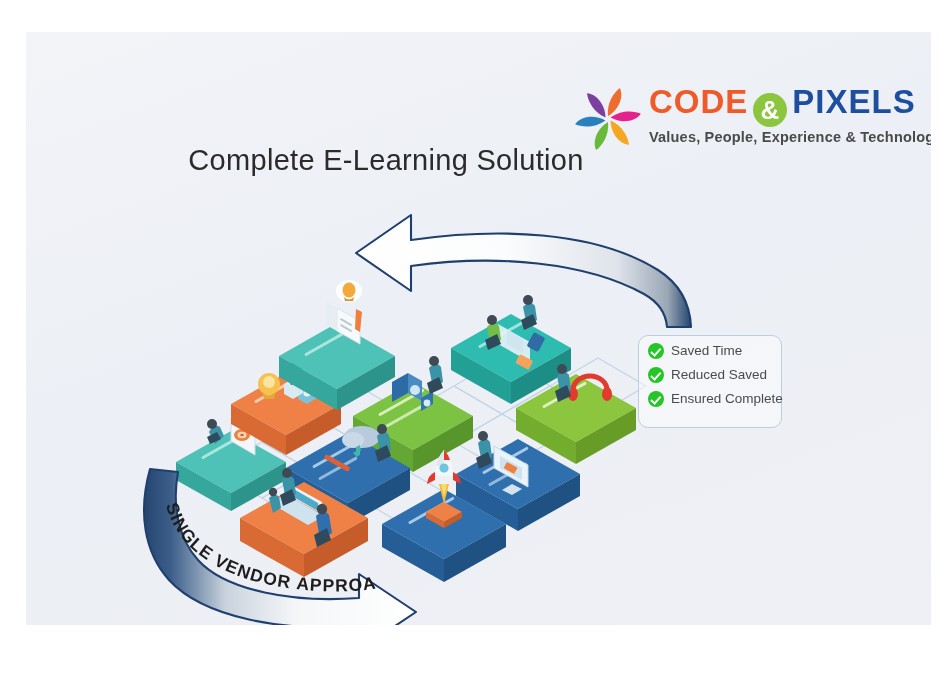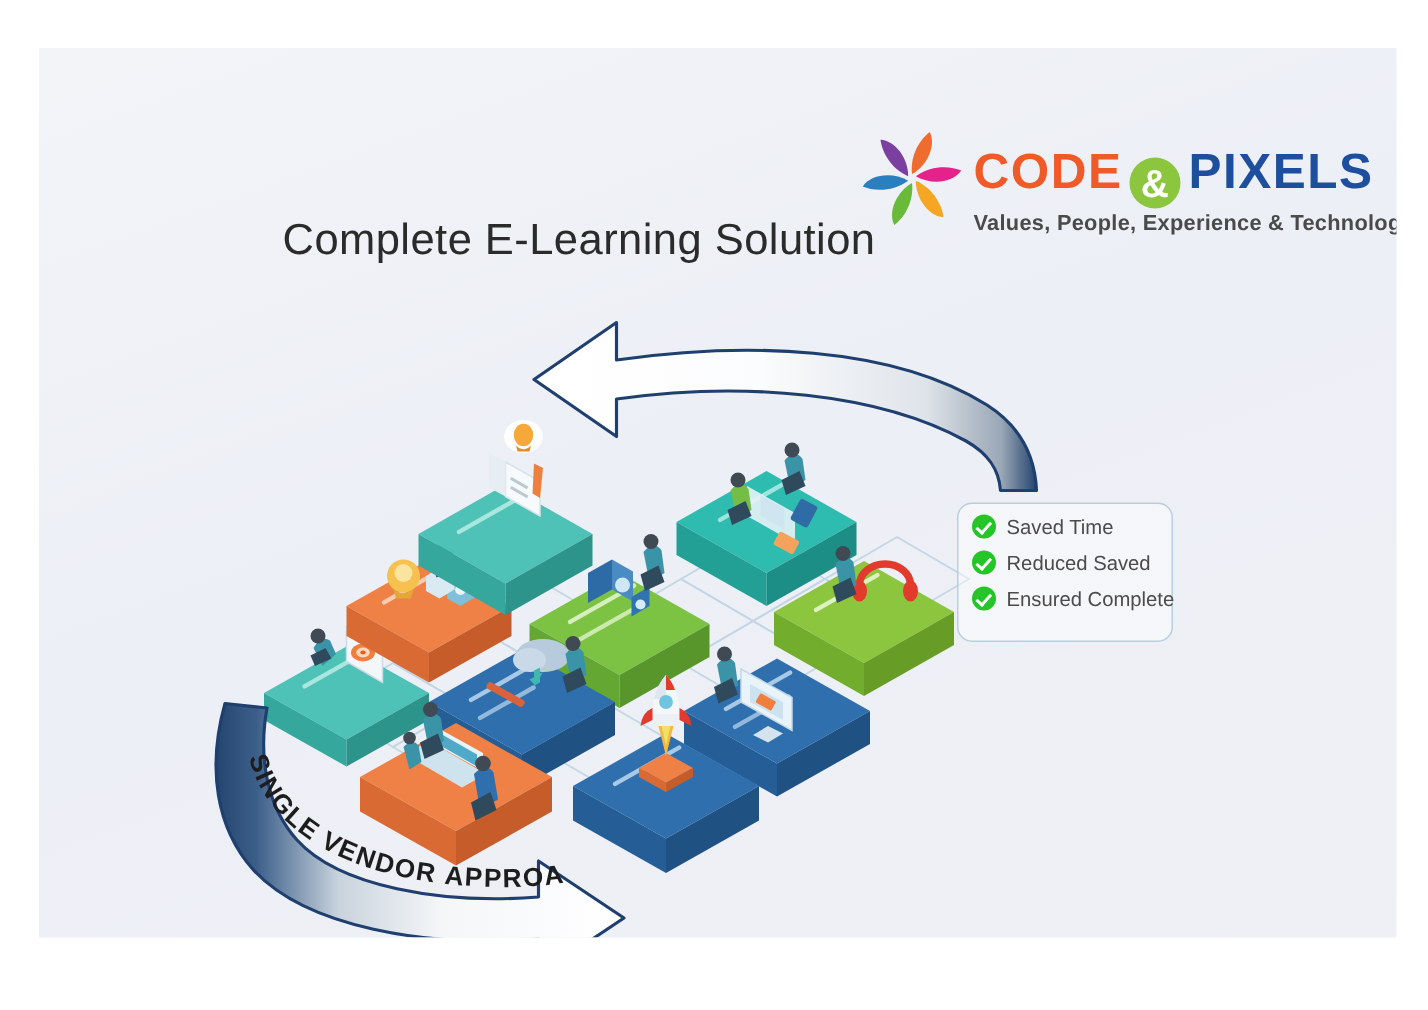--- a/index.html
+++ b/index.html
@@ -8,41 +8,41 @@
   #slide{
     position:absolute;left:26px;top:32px;width:905px;height:593px;
     background:linear-gradient(160deg,#f2f4f8 0%,#eceff5 45%,#eef0f5 100%);
     overflow:hidden;
   }
 
   
   #logo{position:absolute;left:545px;top:46px;width:370px;height:92px;}
   #pinwheel{position:absolute;left:0px;top:4px;width:74px;height:74px;}
   #logo-words{position:absolute;left:78px;top:4px;}
-  .logo-main{font-size:33px;font-weight:bold;letter-spacing:1px;line-height:40px;white-space:nowrap;margin-top:12px;}
+  .logo-main{font-size:33px;font-weight:bold;letter-spacing:1px;line-height:40px;white-space:nowrap;}
   .lw-code{color:#ef5a28;}
   .lw-amp-wrap{display:inline-block;width:34px;height:34px;border-radius:50%;
      background:#8cc63e;color:#ffffff;text-align:center;line-height:34px;font-size:26px;
      vertical-align:-6px;margin:0 5px;}
   .lw-pixels{color:#1d4f9e;}
   .logo-tag{font-size:14.5px;font-weight:bold;color:#4a4a4a;letter-spacing:.2px;
      margin-top:2px;white-space:nowrap;}
 
   
   #page-title{position:absolute;left:0;top:112px;width:720px;text-align:center;
      font-size:29px;font-weight:normal;color:#2b2b2b;letter-spacing:.3px;}
 
   
   #stage{position:absolute;left:0;top:0;width:905px;height:593px;}
 
   
   #benefits{position:absolute;left:612px;top:303px;width:144px;height:93px;
      border:1.4px solid #b8cfe0;border-radius:10px;background:rgba(255,255,255,.45);
      padding:7px 8px 0 9px;box-sizing:border-box;}
-  .benefit{display:flex;align-items:center;margin-bottom:8px;}
+  .benefit{display:flex;margin-bottom:8px;}
   .check{width:16px;height:16px;border-radius:50%;background:#23c527;
      flex:0 0 auto;margin-right:7px;position:relative;}
   .check:after{content:"";position:absolute;left:4.6px;top:3px;width:4px;height:7.5px;
      border:solid #ffffff;border-width:0 2px 2px 0;transform:rotate(42deg);}
   .benefit-label{font-size:13.5px;color:#4b4b4b;white-space:nowrap;}
 </style>
 </head>
 <body>
 
 <div id="slide">

